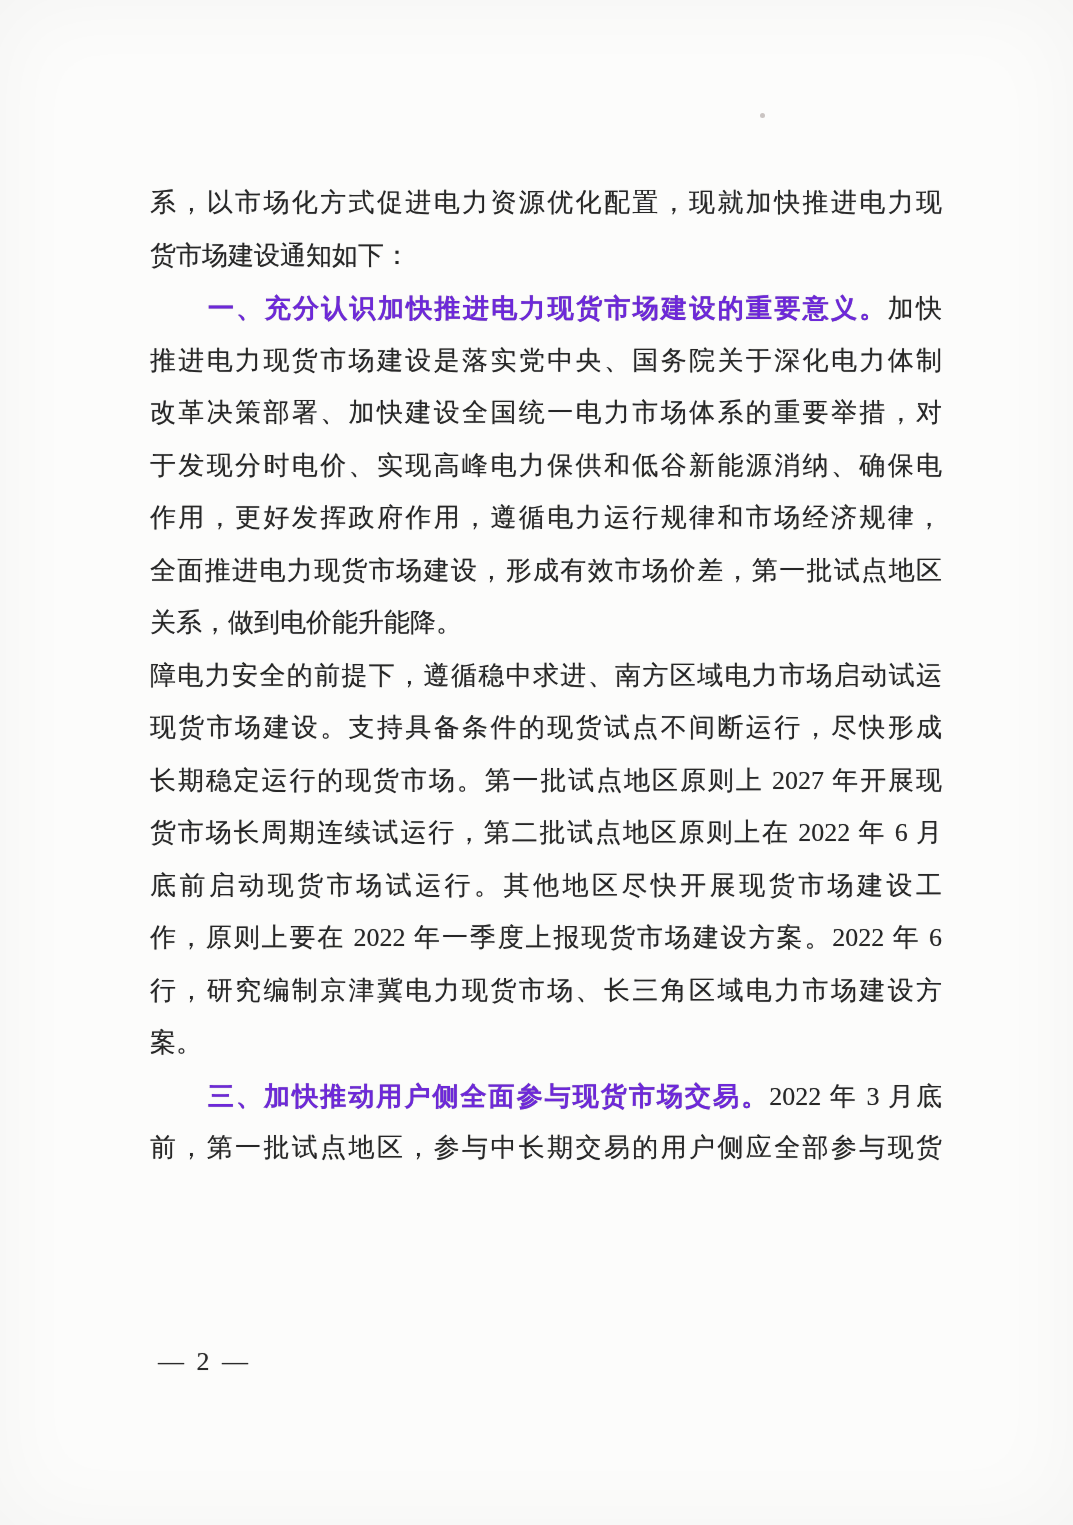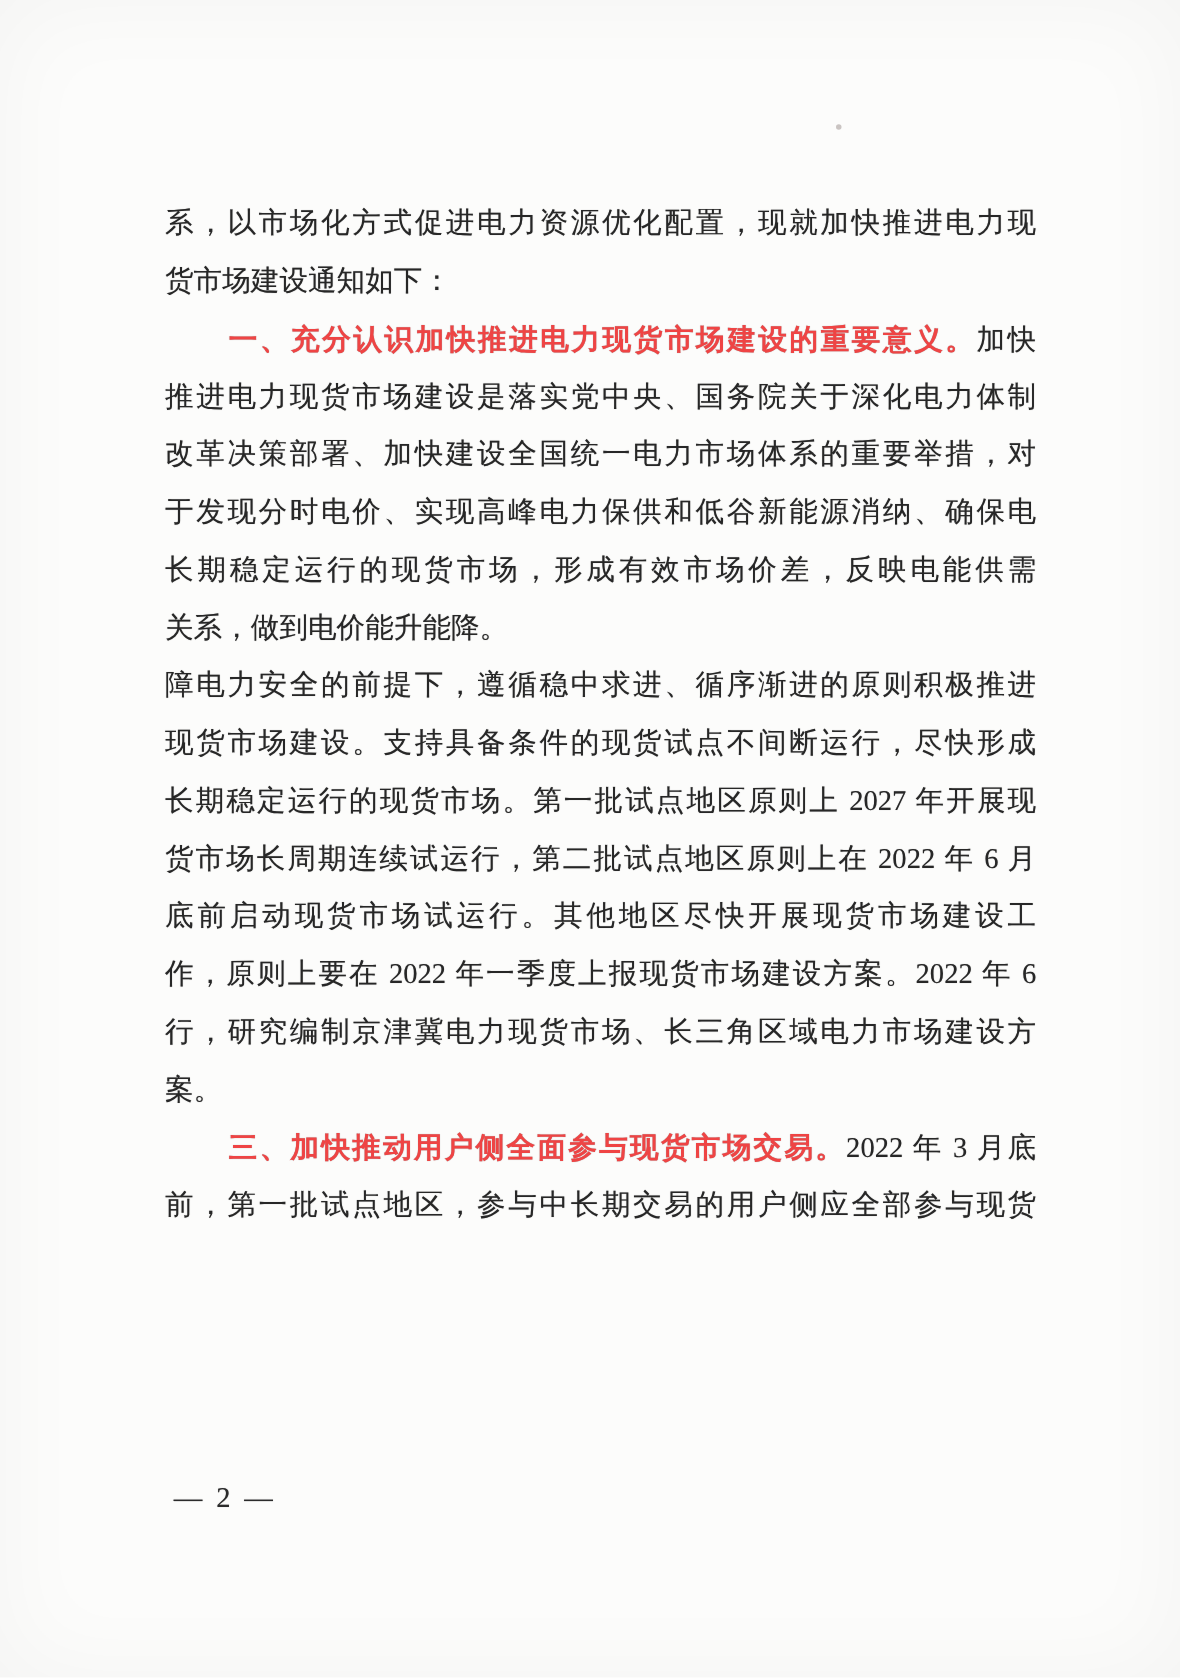--- a/index.html
+++ b/index.html
@@ -35,21 +35,21 @@
     text-align: right;
     text-align-last: left;
   }
   .line.indent {
     text-indent: 58px;
   }
   .run { font-family: inherit; }
   .run.b {
     font-weight: 700;
     font-family: "Liberation Sans", "DejaVu Sans", sans-serif;
-    color: #ef4444;
+    color: #6d28d9;
   }
   .footer {
     position: absolute;
     left: 158px;
     top: 1342px;
     font-size: 26px;
     line-height: 40px;
     color: #2b2b2b;
     letter-spacing: 3px;
     text-shadow: 0 0 0.8px rgba(30,30,30,0.45);
@@ -69,23 +69,24 @@
 
 <div class="page">
   <div class="speck"></div>
   <div class="doc">
       <div class="line"><span class="run">系，以市场化方式促进电力资源优化配置，现就加快推进电力现</span></div>
       <div class="line left"><span class="run">货市场建设通知如下：</span></div>
       <div class="line indent"><span class="run b">一、充分认识加快推进电力现货市场建设的重要意义。</span><span class="run">加快</span></div>
       <div class="line"><span class="run">推进电力现货市场建设是落实党中央、国务院关于深化电力体制</span></div>
       <div class="line"><span class="run">改革决策部署、加快建设全国统一电力市场体系的重要举措，对</span></div>
       <div class="line"><span class="run">于发现分时电价、实现高峰电力保供和低谷新能源消纳、确保电</span></div>
-      <div class="line"><span class="run">长期稳定运行的现货市场，形成有效市场价差，反映电能供需</span></div>
+      <div class="line"><span class="run">作用，更好发挥政府作用，遵循电力运行规律和市场经济规律，</span></div>
+      <div class="line"><span class="run">全面推进电力现货市场建设，形成有效市场价差，第一批试点地区</span></div>
       <div class="line left"><span class="run">关系，做到电价能升能降。</span></div>
-      <div class="line"><span class="run">障电力安全的前提下，遵循稳中求进、循序渐进的原则积极推进</span></div>
+      <div class="line"><span class="run">障电力安全的前提下，遵循稳中求进、南方区域电力市场启动试运</span></div>
       <div class="line"><span class="run">现货市场建设。支持具备条件的现货试点不间断运行，尽快形成</span></div>
       <div class="line"><span class="run">长期稳定运行的现货市场。第一批试点地区原则上 2027 年开展现</span></div>
       <div class="line"><span class="run">货市场长周期连续试运行，第二批试点地区原则上在 2022 年 6 月</span></div>
       <div class="line"><span class="run">底前启动现货市场试运行。其他地区尽快开展现货市场建设工</span></div>
       <div class="line"><span class="run">作，原则上要在 2022 年一季度上报现货市场建设方案。2022 年 6</span></div>
       <div class="line"><span class="run">行，研究编制京津冀电力现货市场、长三角区域电力市场建设方</span></div>
       <div class="line left"><span class="run">案。</span></div>
       <div class="line indent"><span class="run b">三、加快推动用户侧全面参与现货市场交易。</span><span class="run">2022 年 3 月底</span></div>
       <div class="line"><span class="run">前，第一批试点地区，参与中长期交易的用户侧应全部参与现货</span></div>
     </div>

